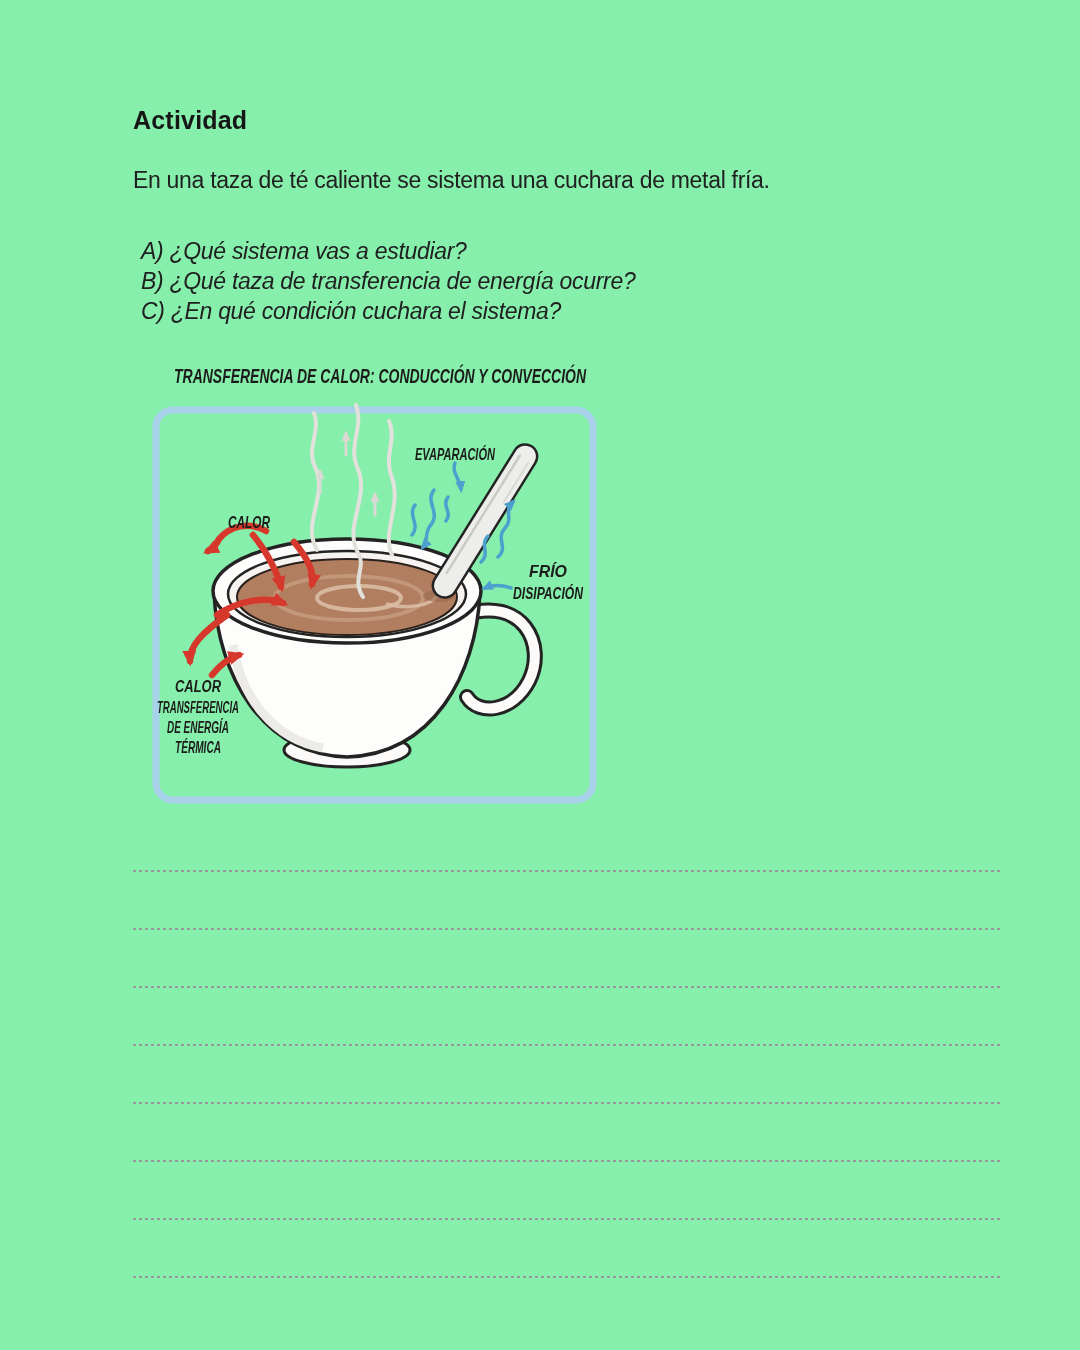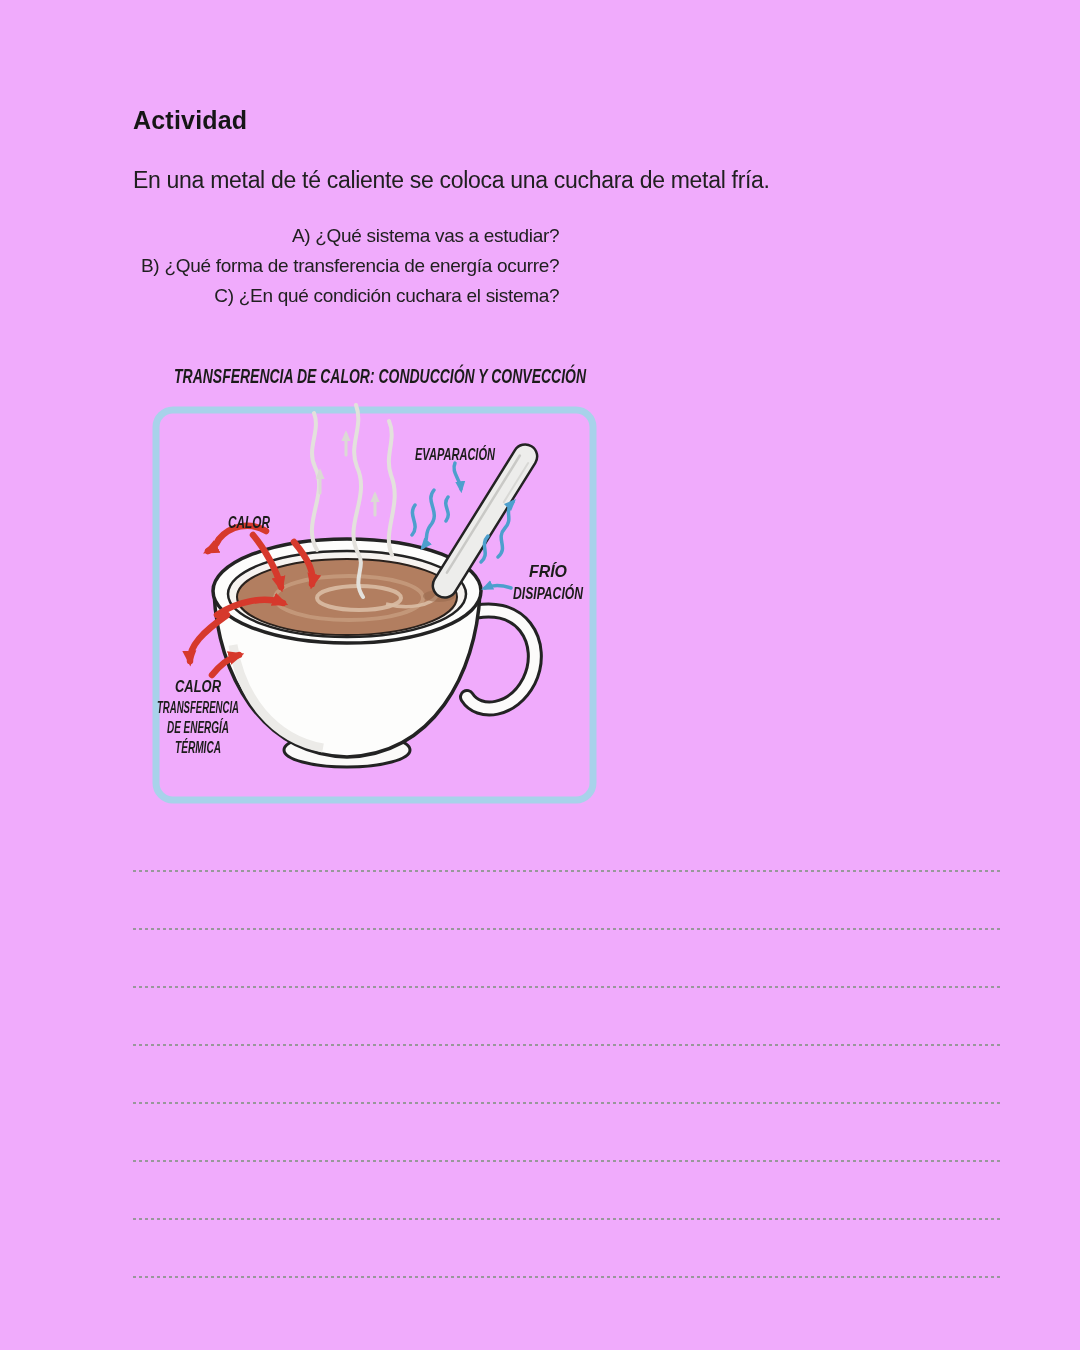--- a/index.html
+++ b/index.html
@@ -1,55 +1,55 @@
 <!DOCTYPE html>
 <html><head>
 <meta charset="utf-8">
 <style>
   html,body { margin:0; padding:0; background:#ffffff; }
   .page {
-    position:relative; width:1080px; height:1350px; background:#f0abfc;
-    font-family:"Liberation Sans", sans-serif; color:#1f1f1f; overflow:hidden;text-align:right;
+    position:relative; width:1080px; height:1350px; background:#86efac;
+    font-family:"Liberation Sans", sans-serif; color:#1f1f1f; overflow:hidden;
   }
   .heading {
     position:absolute; left:133px; top:106px;
     font-size:25px; font-weight:bold; color:#161616; letter-spacing:0.2px;
   }
   .intro {
     position:absolute; left:133px; top:167px;
     font-size:23px; letter-spacing:-0.3px; color:#202020;
   }
   .questions {
-    position:absolute; left:141px; top:221px;
-    font-size:19px; line-height:30px; letter-spacing:-0.3px; color:#202020;
+    position:absolute; left:141px; top:236px;
+    font-size:23px; line-height:30px; letter-spacing:-0.3px; color:#202020;font-style:italic;
   }
   .figure-wrap { position:absolute; left:131px; top:345px; width:494px; height:482px;font-style:italic; }
   .figure-wrap svg { display:block; }
   .fig-label {
     font-family:"Liberation Sans", sans-serif;
     font-weight:bold; fill:#1c1c1a;
   }
   .answer-lines { position:absolute; left:133px; top:870px; width:868px; }
   .answer-line {
     height:2px; margin-bottom:56px;
     background:repeating-linear-gradient(to right, #98989a 0 3px, transparent 3px 6px);
   }
 </style>
 </head>
 <body>
 
 <div class="page">
 
   <div class="heading">Actividad</div>
 
-  <div class="intro">En una metal de té caliente se coloca una cuchara de metal fría.</div>
+  <div class="intro">En una taza de té caliente se sistema una cuchara de metal fría.</div>
 
   <div class="questions">
     <div>A) ¿Qué sistema vas a estudiar?</div>
-    <div>B) ¿Qué forma de transferencia de energía ocurre?</div>
+    <div>B) ¿Qué taza de transferencia de energía ocurre?</div>
     <div>C) ¿En qué condición cuchara el sistema?</div>
   </div>
 
   <div class="figure-wrap">
     <svg width="494" height="482" viewBox="0 0 494 482" xmlns="http://www.w3.org/2000/svg">
       <defs>
         <marker id="mRed" viewBox="0 0 10 10" refX="6.5" refY="5" markerWidth="16" markerHeight="16" markerUnits="userSpaceOnUse" orient="auto">
           <path d="M0,0.6 L10,5 L0,9.4 Z" fill="#d6392c"></path>
         </marker>
         <marker id="mBlue" viewBox="0 0 10 10" refX="6.5" refY="5" markerWidth="12" markerHeight="12" markerUnits="userSpaceOnUse" orient="auto">

